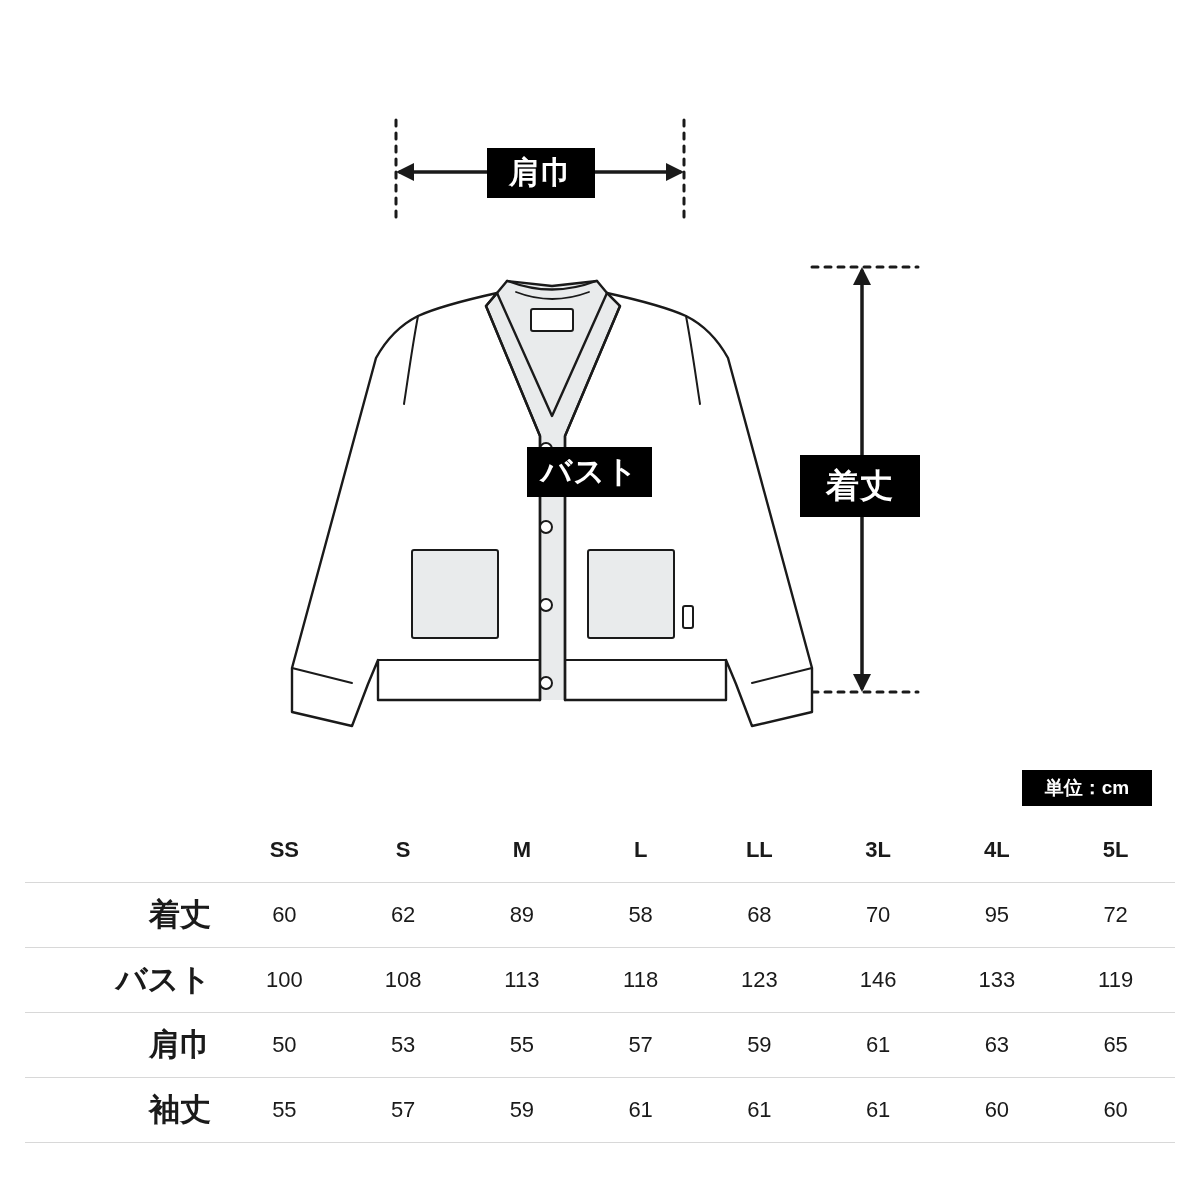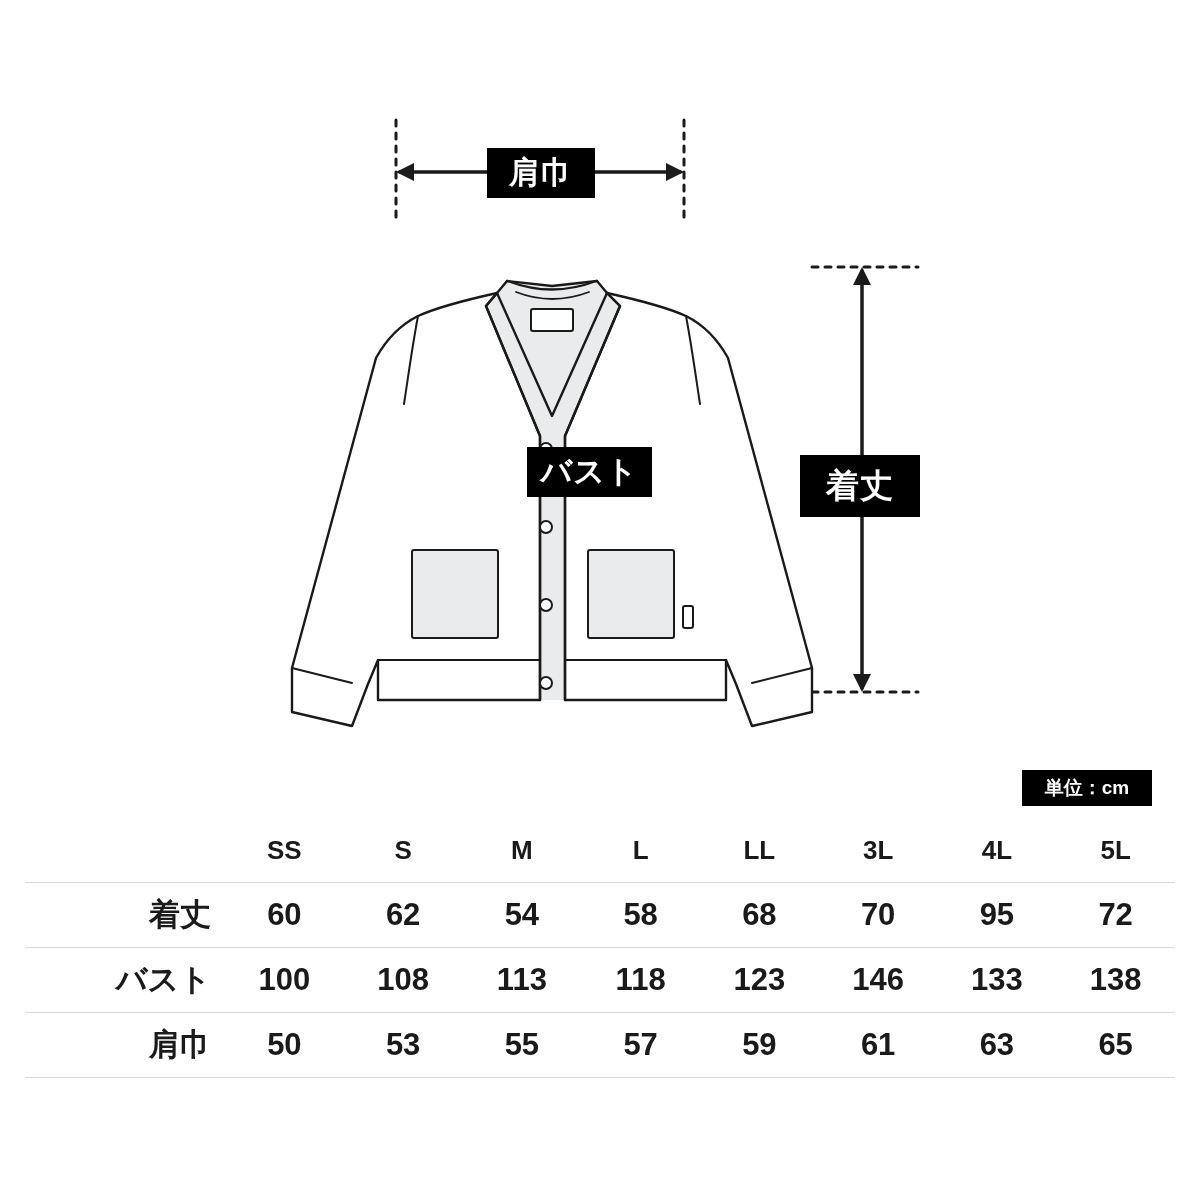--- a/index.html
+++ b/index.html
@@ -79,31 +79,31 @@
   }
   table.size-table {
     border-collapse: collapse;
     width: 1150px;
     margin-left: 25px;
     table-layout: fixed;
   }
   table.size-table th,
   table.size-table td {
     text-align: center;
-    font-weight: 700;
-    font-size: 31px;
+    font-weight: 400;
+    font-size: 22px;
     color: #1a1a1a;
     padding: 0;
     height: 64px;
     vertical-align: middle;
     font-family: "Liberation Sans", sans-serif;
   }
   table.size-table thead th {
     font-weight: 700;
-    font-size: 26px;
+    font-size: 22px;
     border: none;
   }
   table.size-table tbody tr {
     border-top: 1px solid #d8d8d8;
   }
   table.size-table tbody tr:last-child {
     border-bottom: 1px solid #d8d8d8;
   }
   table.size-table th.rowhead {
     font-weight: 700;
@@ -229,44 +229,55 @@
         <th>3L</th>
         <th>4L</th>
         <th>5L</th>
       </tr>
     </thead>
     <tbody>
       <tr>
         <th class="rowhead">着丈</th>
         <td>60</td>
         <td>62</td>
-        <td>54</td>
+        <td>89</td>
         <td>58</td>
         <td>68</td>
         <td>70</td>
         <td>95</td>
         <td>72</td>
       </tr>
       <tr>
         <th class="rowhead">バスト</th>
         <td>100</td>
         <td>108</td>
         <td>113</td>
         <td>118</td>
         <td>123</td>
         <td>146</td>
         <td>133</td>
-        <td>138</td>
+        <td>119</td>
       </tr>
       <tr>
         <th class="rowhead">肩巾</th>
         <td>50</td>
         <td>53</td>
         <td>55</td>
         <td>57</td>
         <td>59</td>
         <td>61</td>
         <td>63</td>
         <td>65</td>
       </tr>
+      <tr>
+        <th class="rowhead">袖丈</th>
+        <td>55</td>
+        <td>57</td>
+        <td>59</td>
+        <td>61</td>
+        <td>61</td>
+        <td>61</td>
+        <td>60</td>
+        <td>60</td>
+      </tr>
     </tbody>
   </table>
 </div>
 
 </body></html>

